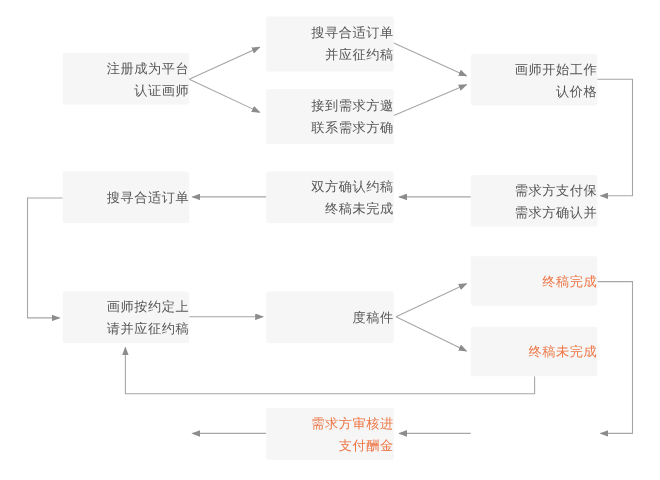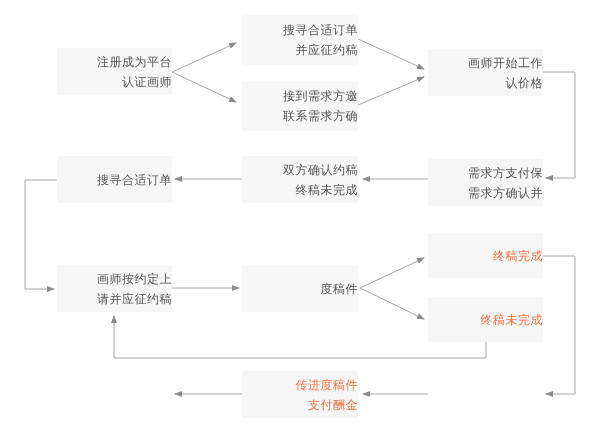--- a/index.html
+++ b/index.html
@@ -123,18 +123,18 @@
   <div class="node accent" style="left:428px;top:233px;width:115px;height:45px">
     <div class="ln">终稿完成</div>
   </div>
 
   <div class="node accent" style="left:428px;top:297px;width:115px;height:45px">
     <div class="ln">终稿未完成</div>
   </div>
 
 
   <div class="node accent" style="left:242px;top:371px;width:116px;height:47px">
-    <div class="ln">传进度稿件</div>
+    <div class="ln">需求方审核进</div>
     <div class="ln">支付酬金</div>
   </div>
 
 
 </div>
 
 </body></html>

